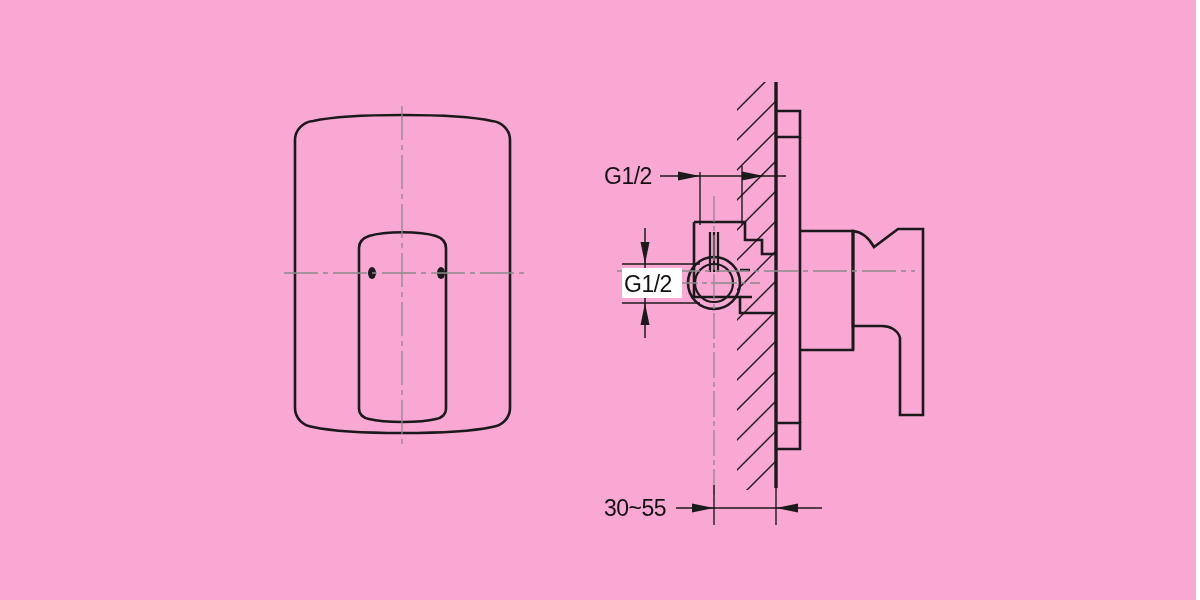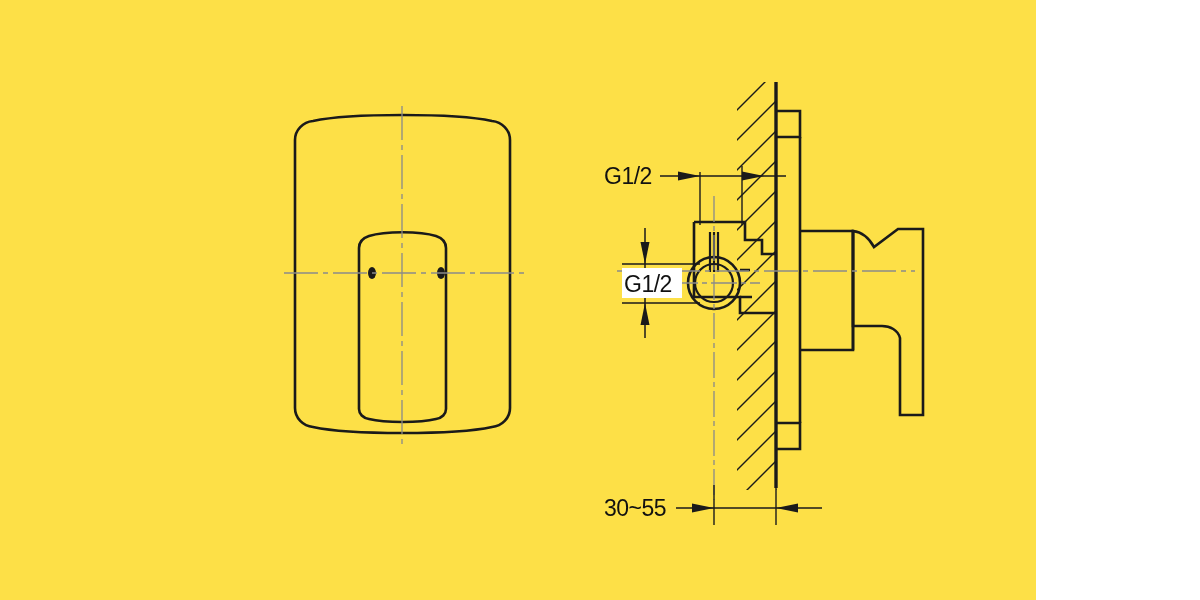--- a/index.html
+++ b/index.html
@@ -8,23 +8,23 @@
     background: #ffffff;
   }
   body {
     width: 1200px;
     height: 600px;
     font-family: "Liberation Sans", sans-serif;
     overflow: hidden;
   }
   #drawing-root {
     position: relative;
-    width: 1036px;
+    width: 1196px;
     height: 600px;
-    background: #fde047;
+    background: #f9a8d4;
   }
   svg#tech-drawing {
     display: block;
     width: 1200px;
     height: 600px;
   }
   .outline {
     fill: none;
     stroke: #1a1a1a;
     stroke-width: 2.6;

